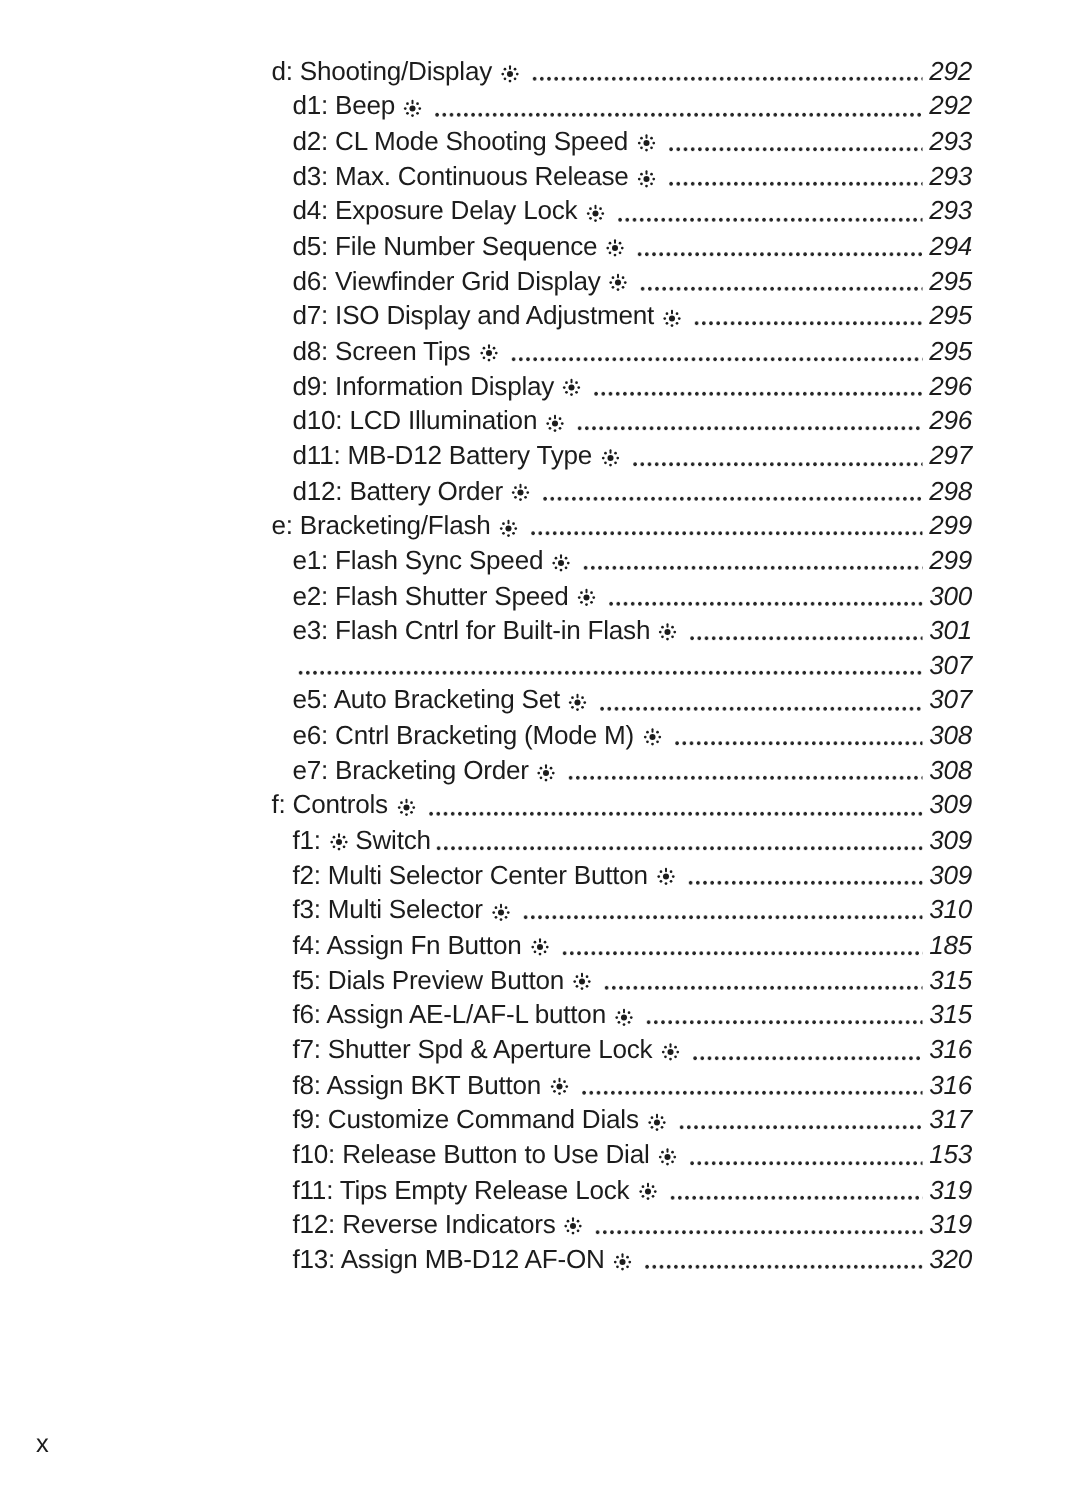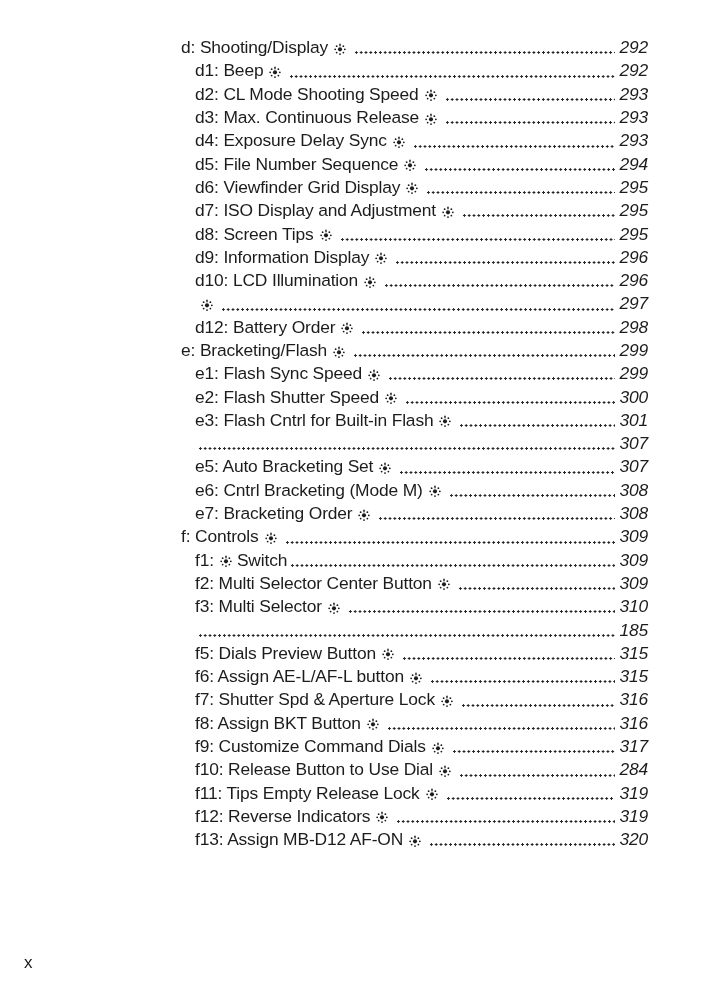--- a/index.html
+++ b/index.html
@@ -148,21 +148,21 @@
           </g>
         </svg>
       </span>
       <span class="suffix"></span>
     </span>
     <span class="dots"></span>
     <span class="page-num">293</span>
   </div>
       <div class="row lvl1">
     <span class="label">
-      <span>d4: Exposure Delay Sync</span>
+      <span>d4: Exposure Delay Lock</span>
       <span class="icon-illu" hidden="">
         <svg viewBox="0 0 20 20" xmlns="http://www.w3.org/2000/svg">
           <g fill="#1c1c1c">
             <circle cx="10" cy="10.5" r="2.9"></circle>
             <rect x="9.05" y="2.2" width="1.9" height="4.2" rx="0.9"></rect>
             <circle cx="14.8" cy="5.9" r="1.3"></circle>
             <circle cx="16.9" cy="10.5" r="1.3"></circle>
             <circle cx="14.8" cy="15.1" r="1.3"></circle>
             <circle cx="10" cy="17.2" r="1.3"></circle>
             <circle cx="5.2" cy="15.1" r="1.3"></circle>
@@ -309,20 +309,21 @@
           </g>
         </svg>
       </span>
       <span class="suffix"></span>
     </span>
     <span class="dots"></span>
     <span class="page-num">296</span>
   </div>
       <div class="row lvl1">
     <span class="label">
+      <span>d11: MB-D12 Battery Type</span>
       <span class="icon-illu" hidden="">
         <svg viewBox="0 0 20 20" xmlns="http://www.w3.org/2000/svg">
           <g fill="#1c1c1c">
             <circle cx="10" cy="10.5" r="2.9"></circle>
             <rect x="9.05" y="2.2" width="1.9" height="4.2" rx="0.9"></rect>
             <circle cx="14.8" cy="5.9" r="1.3"></circle>
             <circle cx="16.9" cy="10.5" r="1.3"></circle>
             <circle cx="14.8" cy="15.1" r="1.3"></circle>
             <circle cx="10" cy="17.2" r="1.3"></circle>
             <circle cx="5.2" cy="15.1" r="1.3"></circle>
@@ -610,20 +611,39 @@
             <circle cx="5.2" cy="5.9" r="1.3"></circle>
           </g>
         </svg>
       </span>
       <span class="suffix"></span>
     </span>
     <span class="dots"></span>
     <span class="page-num">310</span>
   </div>
       <div class="row lvl1">
+    <span class="label">
+      <span>f4: Assign Fn Button</span>
+      <span class="icon-illu" hidden="">
+        <svg viewBox="0 0 20 20" xmlns="http://www.w3.org/2000/svg">
+          <g fill="#1c1c1c">
+            <circle cx="10" cy="10.5" r="2.9"></circle>
+            <rect x="9.05" y="2.2" width="1.9" height="4.2" rx="0.9"></rect>
+            <circle cx="14.8" cy="5.9" r="1.3"></circle>
+            <circle cx="16.9" cy="10.5" r="1.3"></circle>
+            <circle cx="14.8" cy="15.1" r="1.3"></circle>
+            <circle cx="10" cy="17.2" r="1.3"></circle>
+            <circle cx="5.2" cy="15.1" r="1.3"></circle>
+            <circle cx="3.1" cy="10.5" r="1.3"></circle>
+            <circle cx="5.2" cy="5.9" r="1.3"></circle>
+          </g>
+        </svg>
+      </span>
+      <span class="suffix"></span>
+    </span>
     <span class="dots"></span>
     <span class="page-num">185</span>
   </div>
       <div class="row lvl1">
     <span class="label">
       <span>f5: Dials Preview Button</span>
       <span class="icon-illu" hidden="">
         <svg viewBox="0 0 20 20" xmlns="http://www.w3.org/2000/svg">
           <g fill="#1c1c1c">
             <circle cx="10" cy="10.5" r="2.9"></circle>
@@ -749,21 +769,21 @@
             <circle cx="10" cy="17.2" r="1.3"></circle>
             <circle cx="5.2" cy="15.1" r="1.3"></circle>
             <circle cx="3.1" cy="10.5" r="1.3"></circle>
             <circle cx="5.2" cy="5.9" r="1.3"></circle>
           </g>
         </svg>
       </span>
       <span class="suffix"></span>
     </span>
     <span class="dots"></span>
-    <span class="page-num">284</span>
+    <span class="page-num">153</span>
   </div>
       <div class="row lvl1">
     <span class="label">
       <span>f11: Tips Empty Release Lock</span>
       <span class="icon-illu" hidden="">
         <svg viewBox="0 0 20 20" xmlns="http://www.w3.org/2000/svg">
           <g fill="#1c1c1c">
             <circle cx="10" cy="10.5" r="2.9"></circle>
             <rect x="9.05" y="2.2" width="1.9" height="4.2" rx="0.9"></rect>
             <circle cx="14.8" cy="5.9" r="1.3"></circle>

